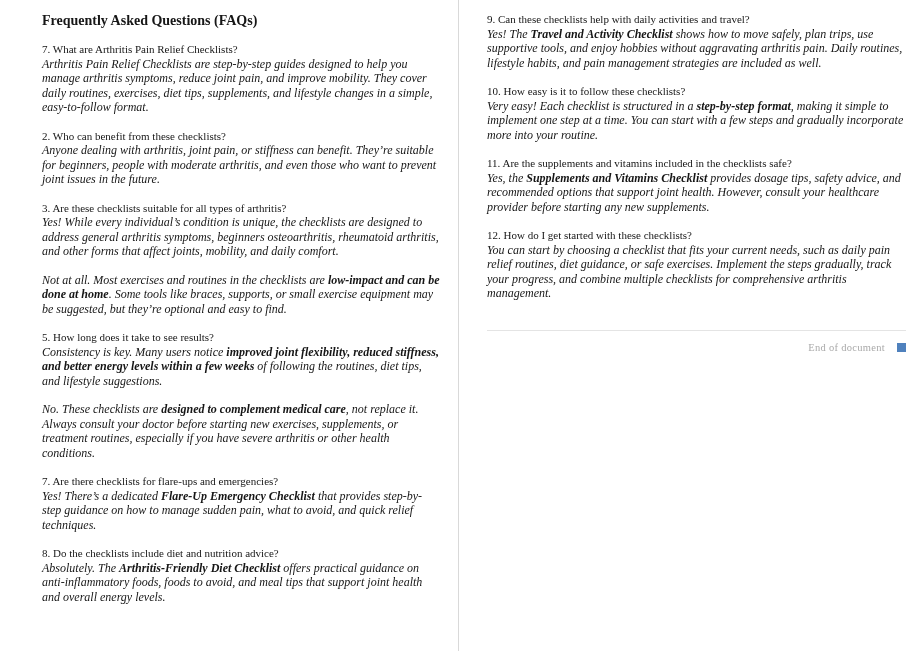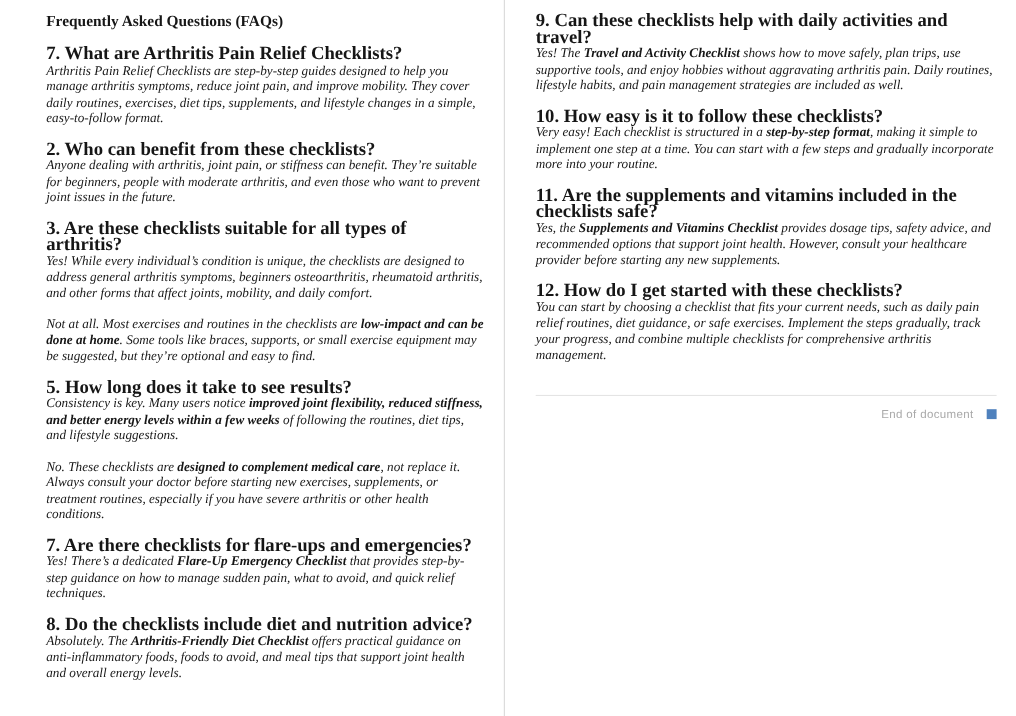--- a/index.html
+++ b/index.html
@@ -38,22 +38,22 @@
     background: #d9d9d9;
   }
   .doc-title {
     font-size: 14px;
     font-weight: bold;
     line-height: 17px;
     margin: 0 0 13px 0;
   }
   .faq-item { margin: 0; }
   .faq-question {
-    font-size: 17px;
-    font-weight: bold;
+    font-size: 11px;
+    font-weight: normal;
     line-height: 14.5px;
     margin: 0;
   }
   .faq-answer {
     font-size: 12px;
     line-height: 14.5px;
     margin: 0 0 14px 0;
     font-style: italic;
   }
   .faq-answer b { font-weight: bold; }
@@ -62,21 +62,21 @@
     border: none;
     border-top: 1px solid #e4e4e4;
     height: 0;
     width: 100%;
   }
   .end-marker {
     margin-top: 11px;
     display: flex;
     align-items: center;
     justify-content: flex-end;
-    font-family: Liberation Sans, sans-serif;
+    font-family: Liberation Serif, serif;
     font-size: 10.5px;
     letter-spacing: 0.3px;
     color: #a9a9a9;
   }
   .end-square {
     display: inline-block;
     width: 9px;
     height: 9px;
     margin-left: 12px;
     background: #4f81bd;

